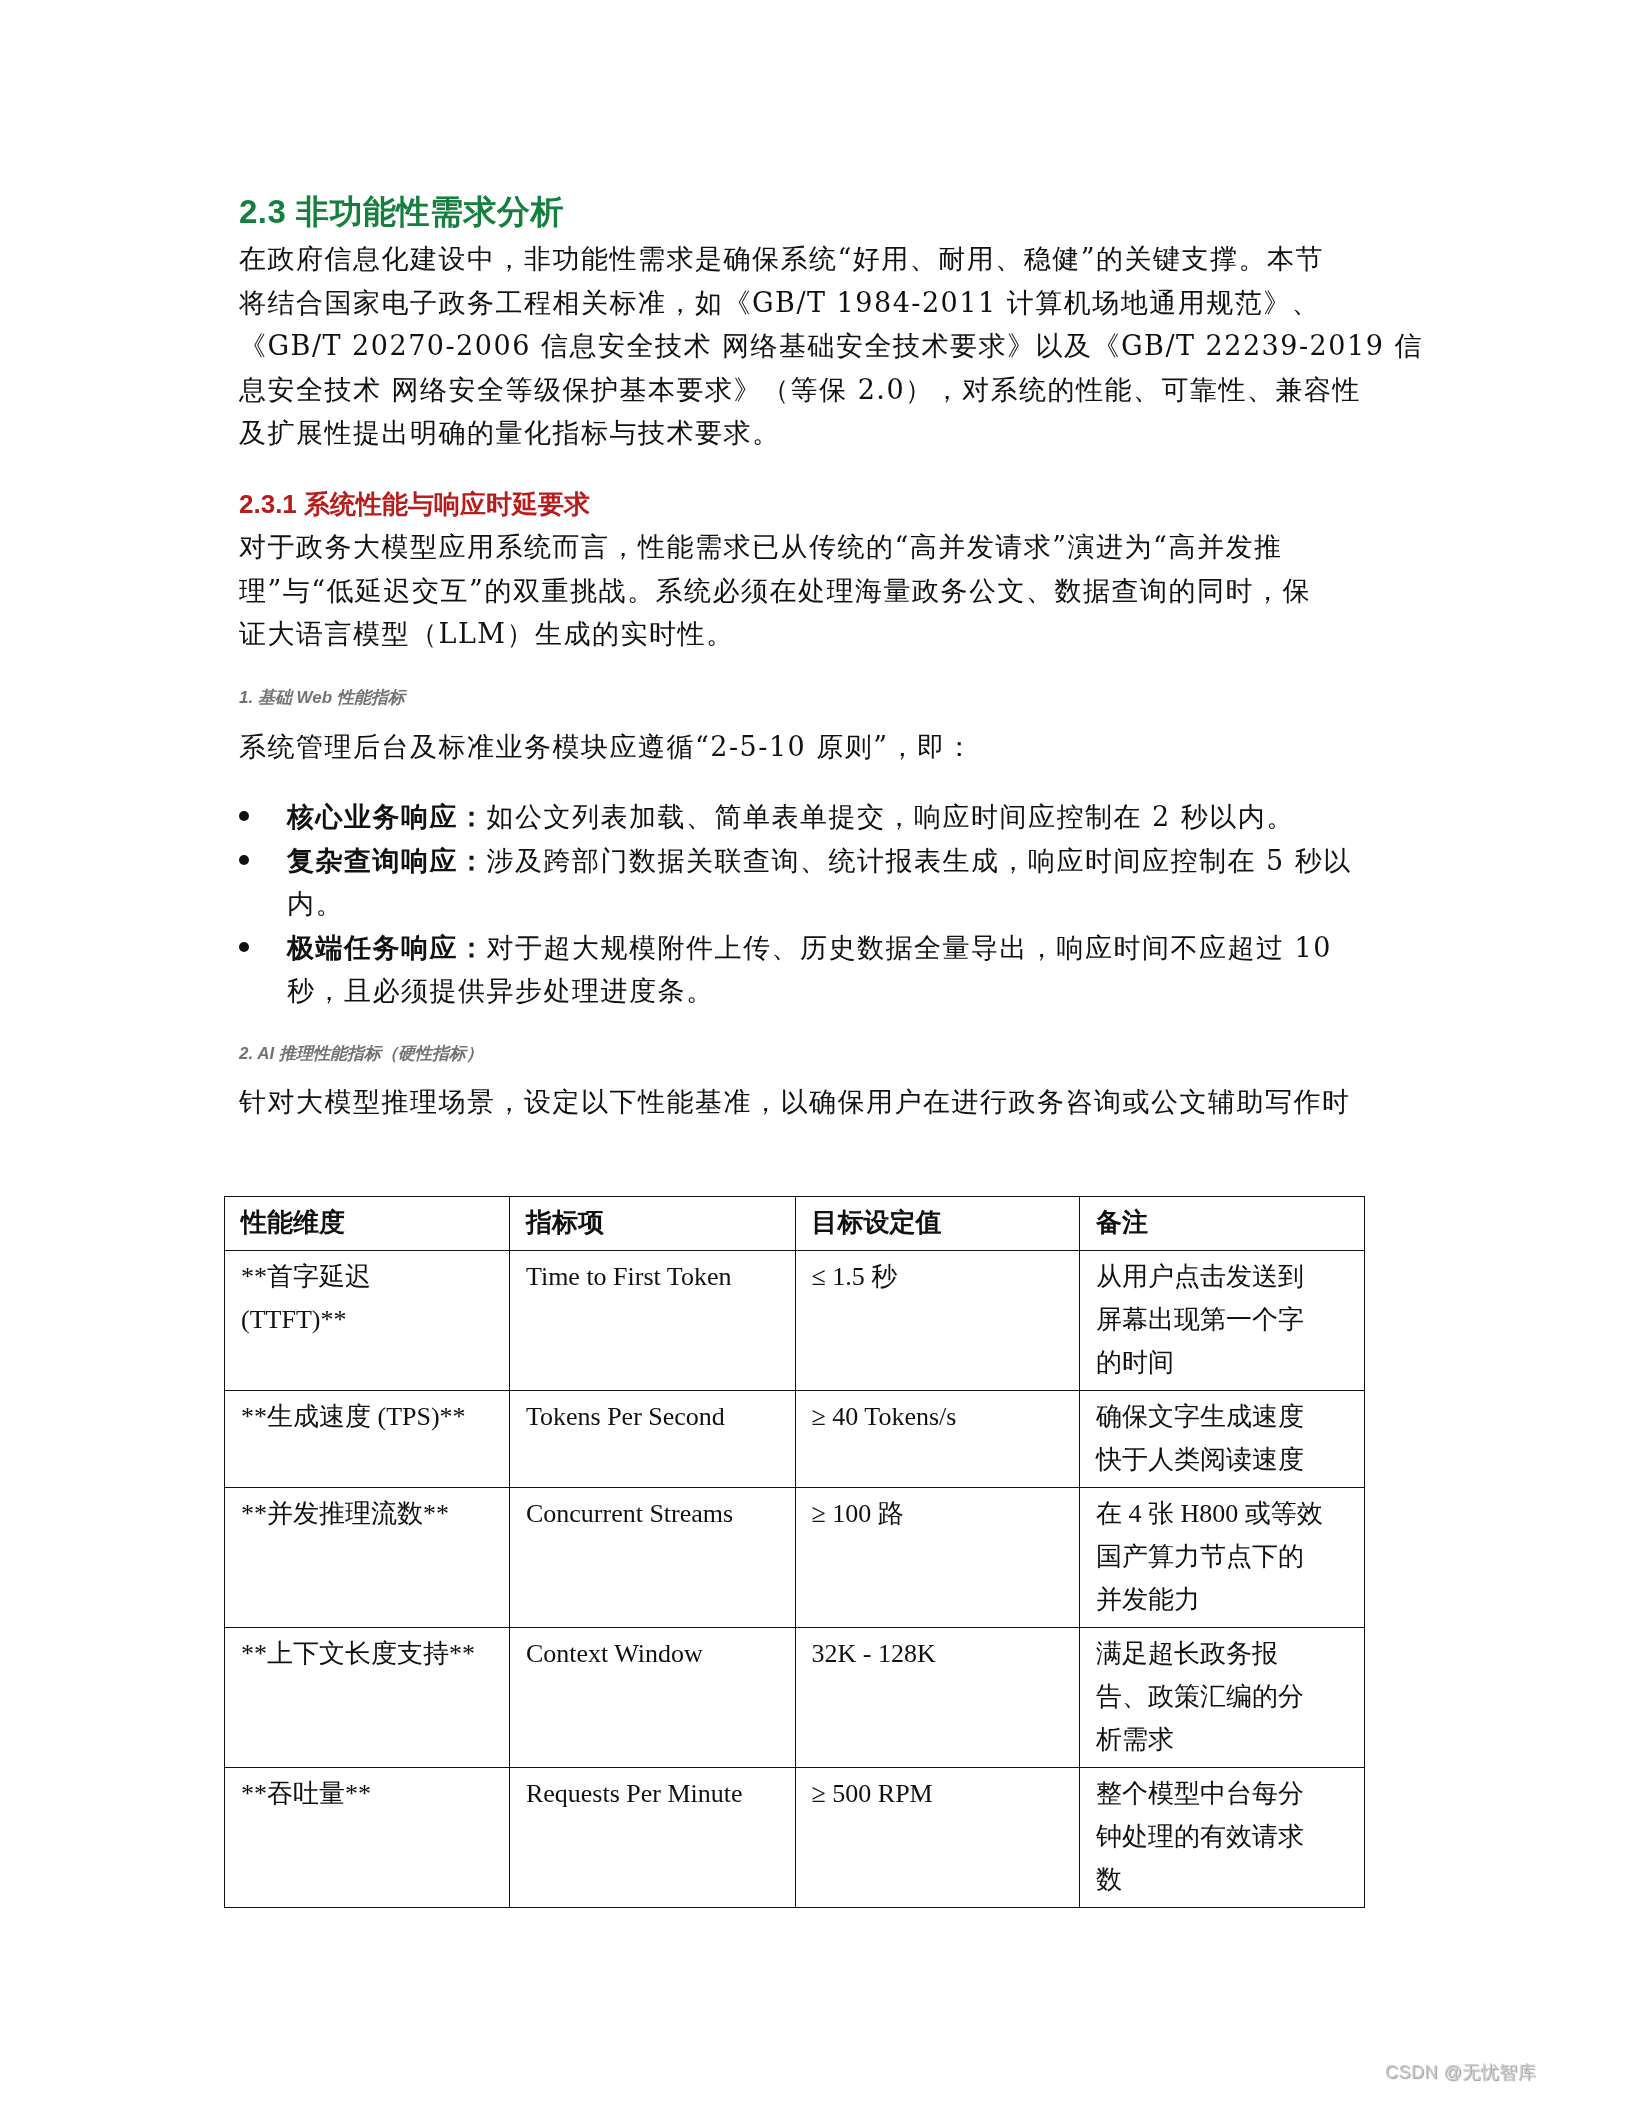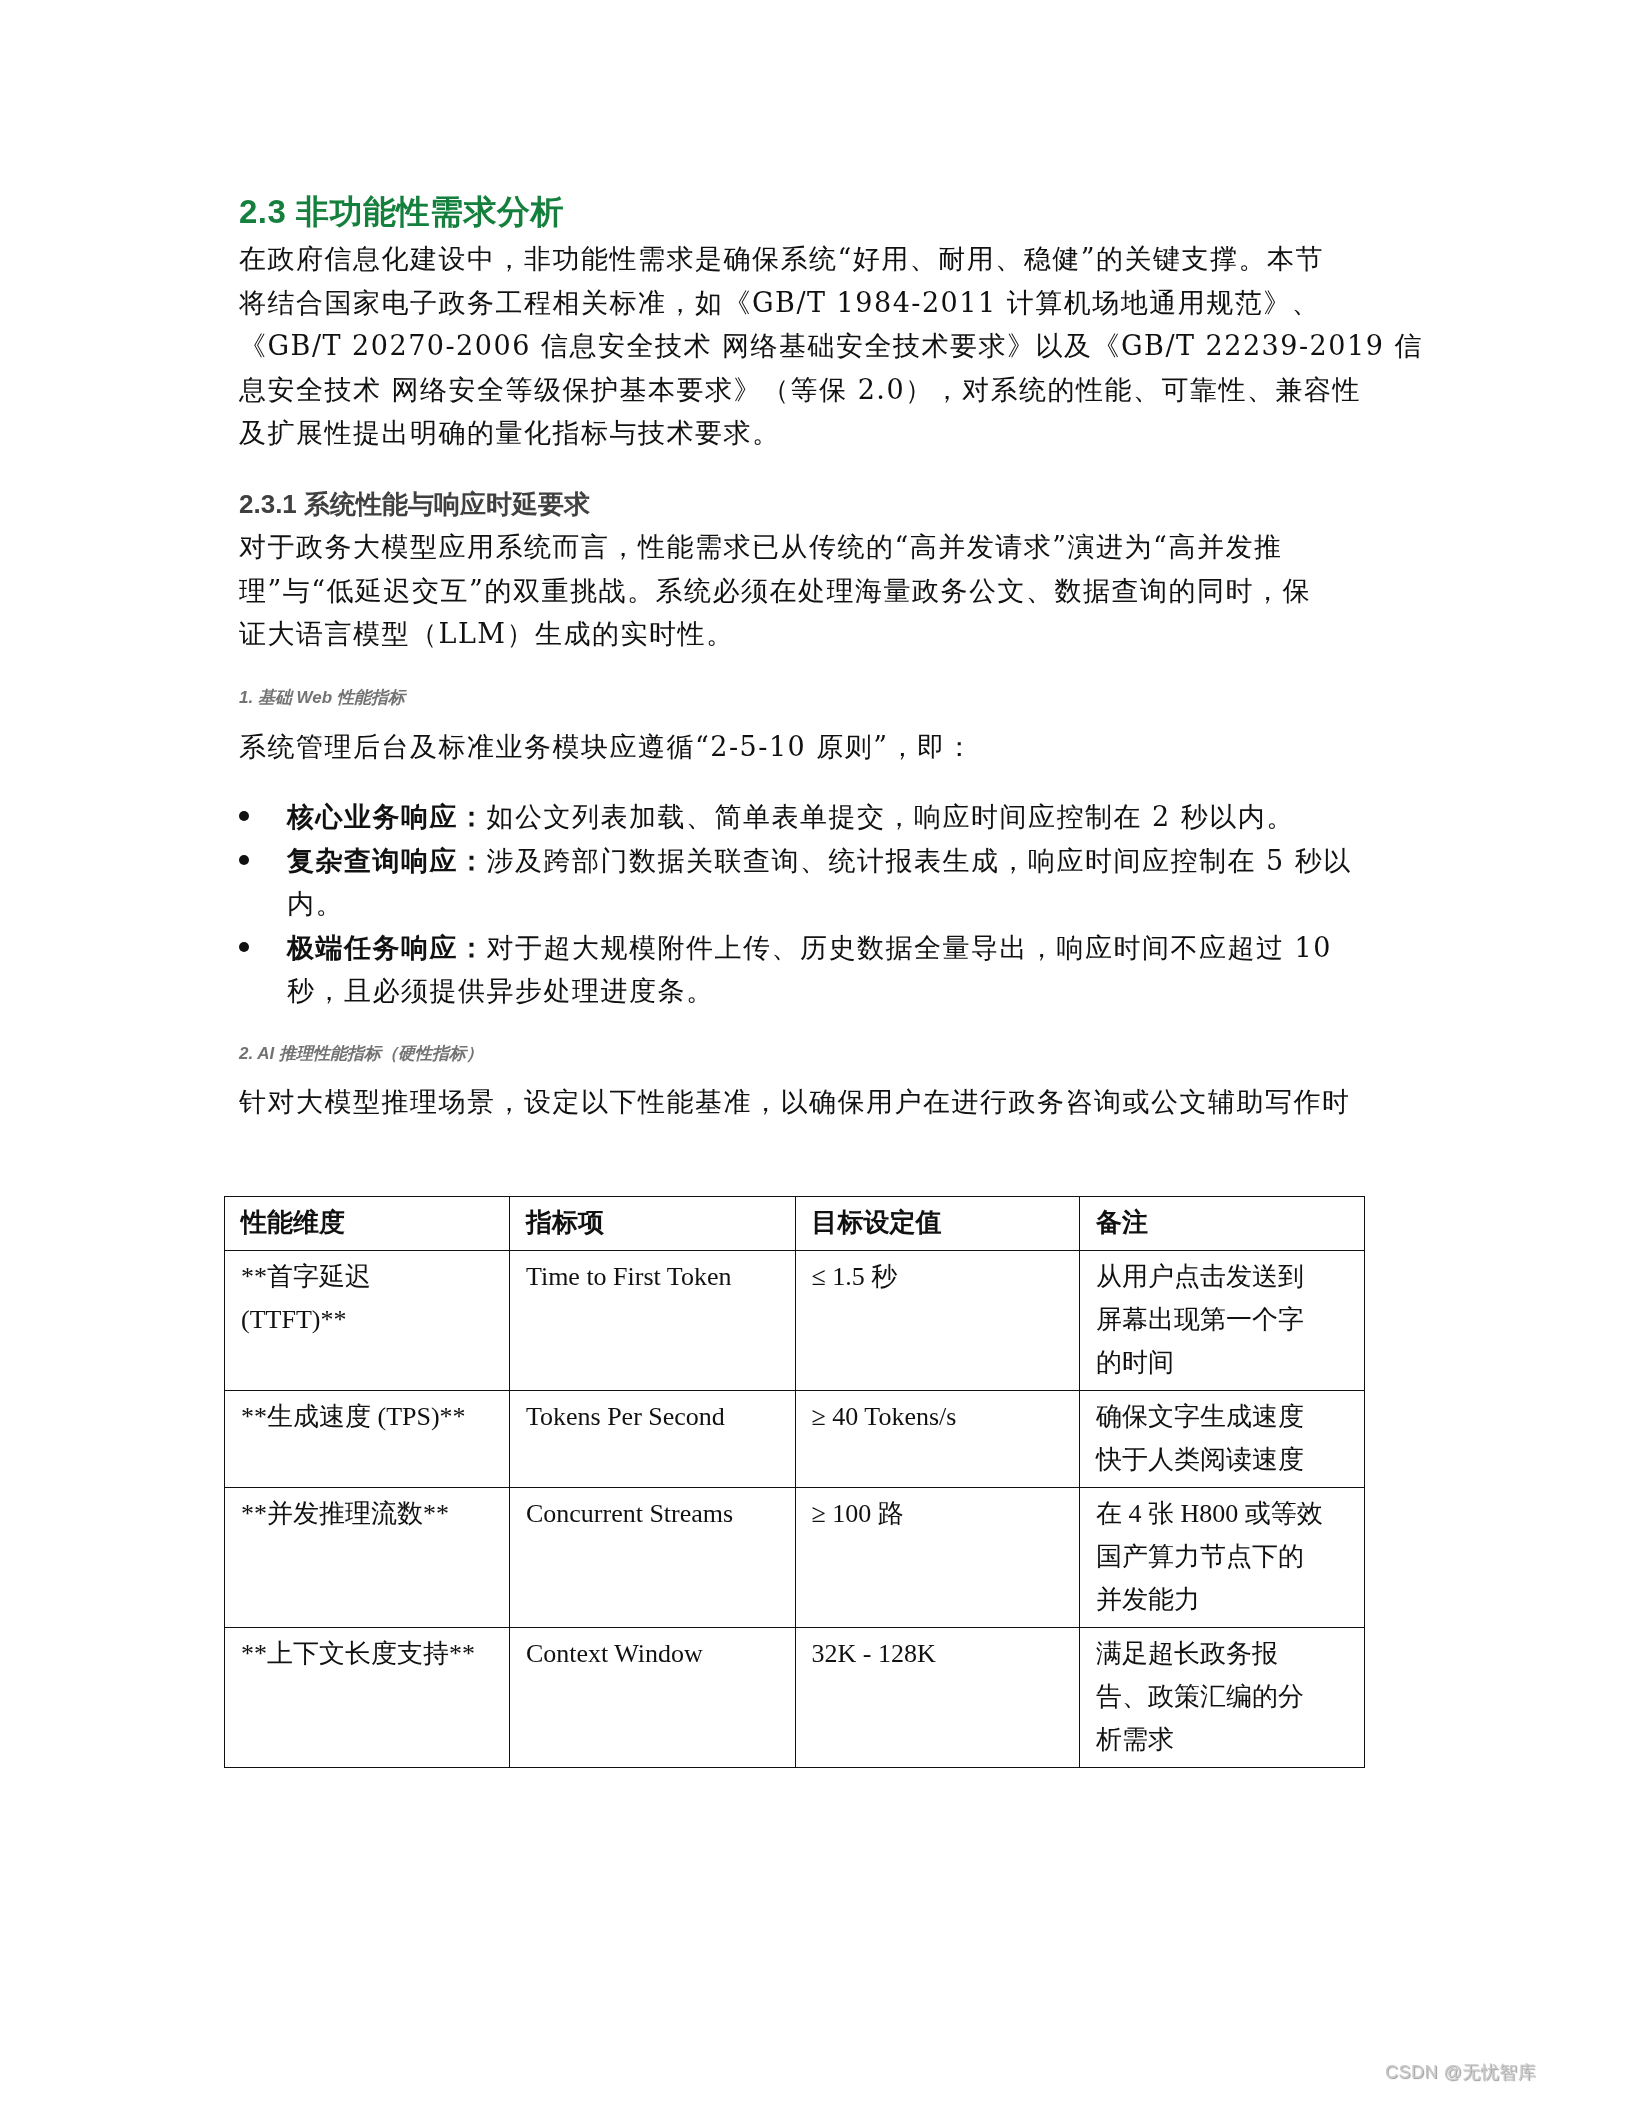--- a/index.html
+++ b/index.html
@@ -2,21 +2,21 @@
 <html><head>
 <meta charset="utf-8">
 <style>
   html, body { margin:0; padding:0; background:#ffffff; }
   body { width:1632px; height:2112px; position:relative; overflow:hidden;
          font-family:"DejaVu Serif","Liberation Serif",serif; color:#111; }
   .page { position:absolute; left:0; top:0; width:1632px; height:2112px; }
   .h2 { position:absolute; left:239px; top:190px; font-family:"Liberation Sans","DejaVu Sans",sans-serif;
         font-weight:bold; font-size:33px; color:#15803d; letter-spacing:0.5px; }
   .h3 { position:absolute; left:239px; font-family:"Liberation Sans","DejaVu Sans",sans-serif;
-        font-weight:bold; font-size:26px; color:#404040; }
+        font-weight:bold; font-size:26px; color:#b91c1c; }
   .h4 { position:absolute; left:239px; font-family:Liberation Sans, sans-serif;
         font-weight:bold; font-style:italic; font-size:17px; color:#737373; }
   .para { position:absolute; left:239px; width:1140px; font-size:27px; line-height:43.5px;
           letter-spacing:1.5px; color:#111; }
   .para .line { display:block; white-space:nowrap; }
   .bullets { position:absolute; left:239px; top:795px; width:1140px; margin:0; padding:0; list-style:none; }
   .bullets li { position:relative; padding-left:48px; font-size:27px; line-height:43.5px; letter-spacing:1.5px; }
   .bullets li .dot { position:absolute; left:0; top:16px; width:10px; height:10px; border-radius:50%; background:#111; }
   .bullets li .line { display:block; white-space:nowrap; }
   .bullets li b { font-weight:bold; }
@@ -139,17 +139,29 @@
           <span class="line">**上下文长度支持**</span>
         </td>
         <td>Context Window</td>
         <td>32K - 128K</td>
         <td>
           <span class="line">满足超长政务报</span>
           <span class="line">告、政策汇编的分</span>
           <span class="line">析需求</span>
         </td>
       </tr>
+      <tr>
+        <td>
+          <span class="line">**吞吐量**</span>
+        </td>
+        <td>Requests Per Minute</td>
+        <td>≥ 500 RPM</td>
+        <td>
+          <span class="line">整个模型中台每分</span>
+          <span class="line">钟处理的有效请求</span>
+          <span class="line">数</span>
+        </td>
+      </tr>
     </tbody>
   </table>
 
   <div class="watermark">CSDN @无忧智库</div>
 </div>
 
 </body></html>

